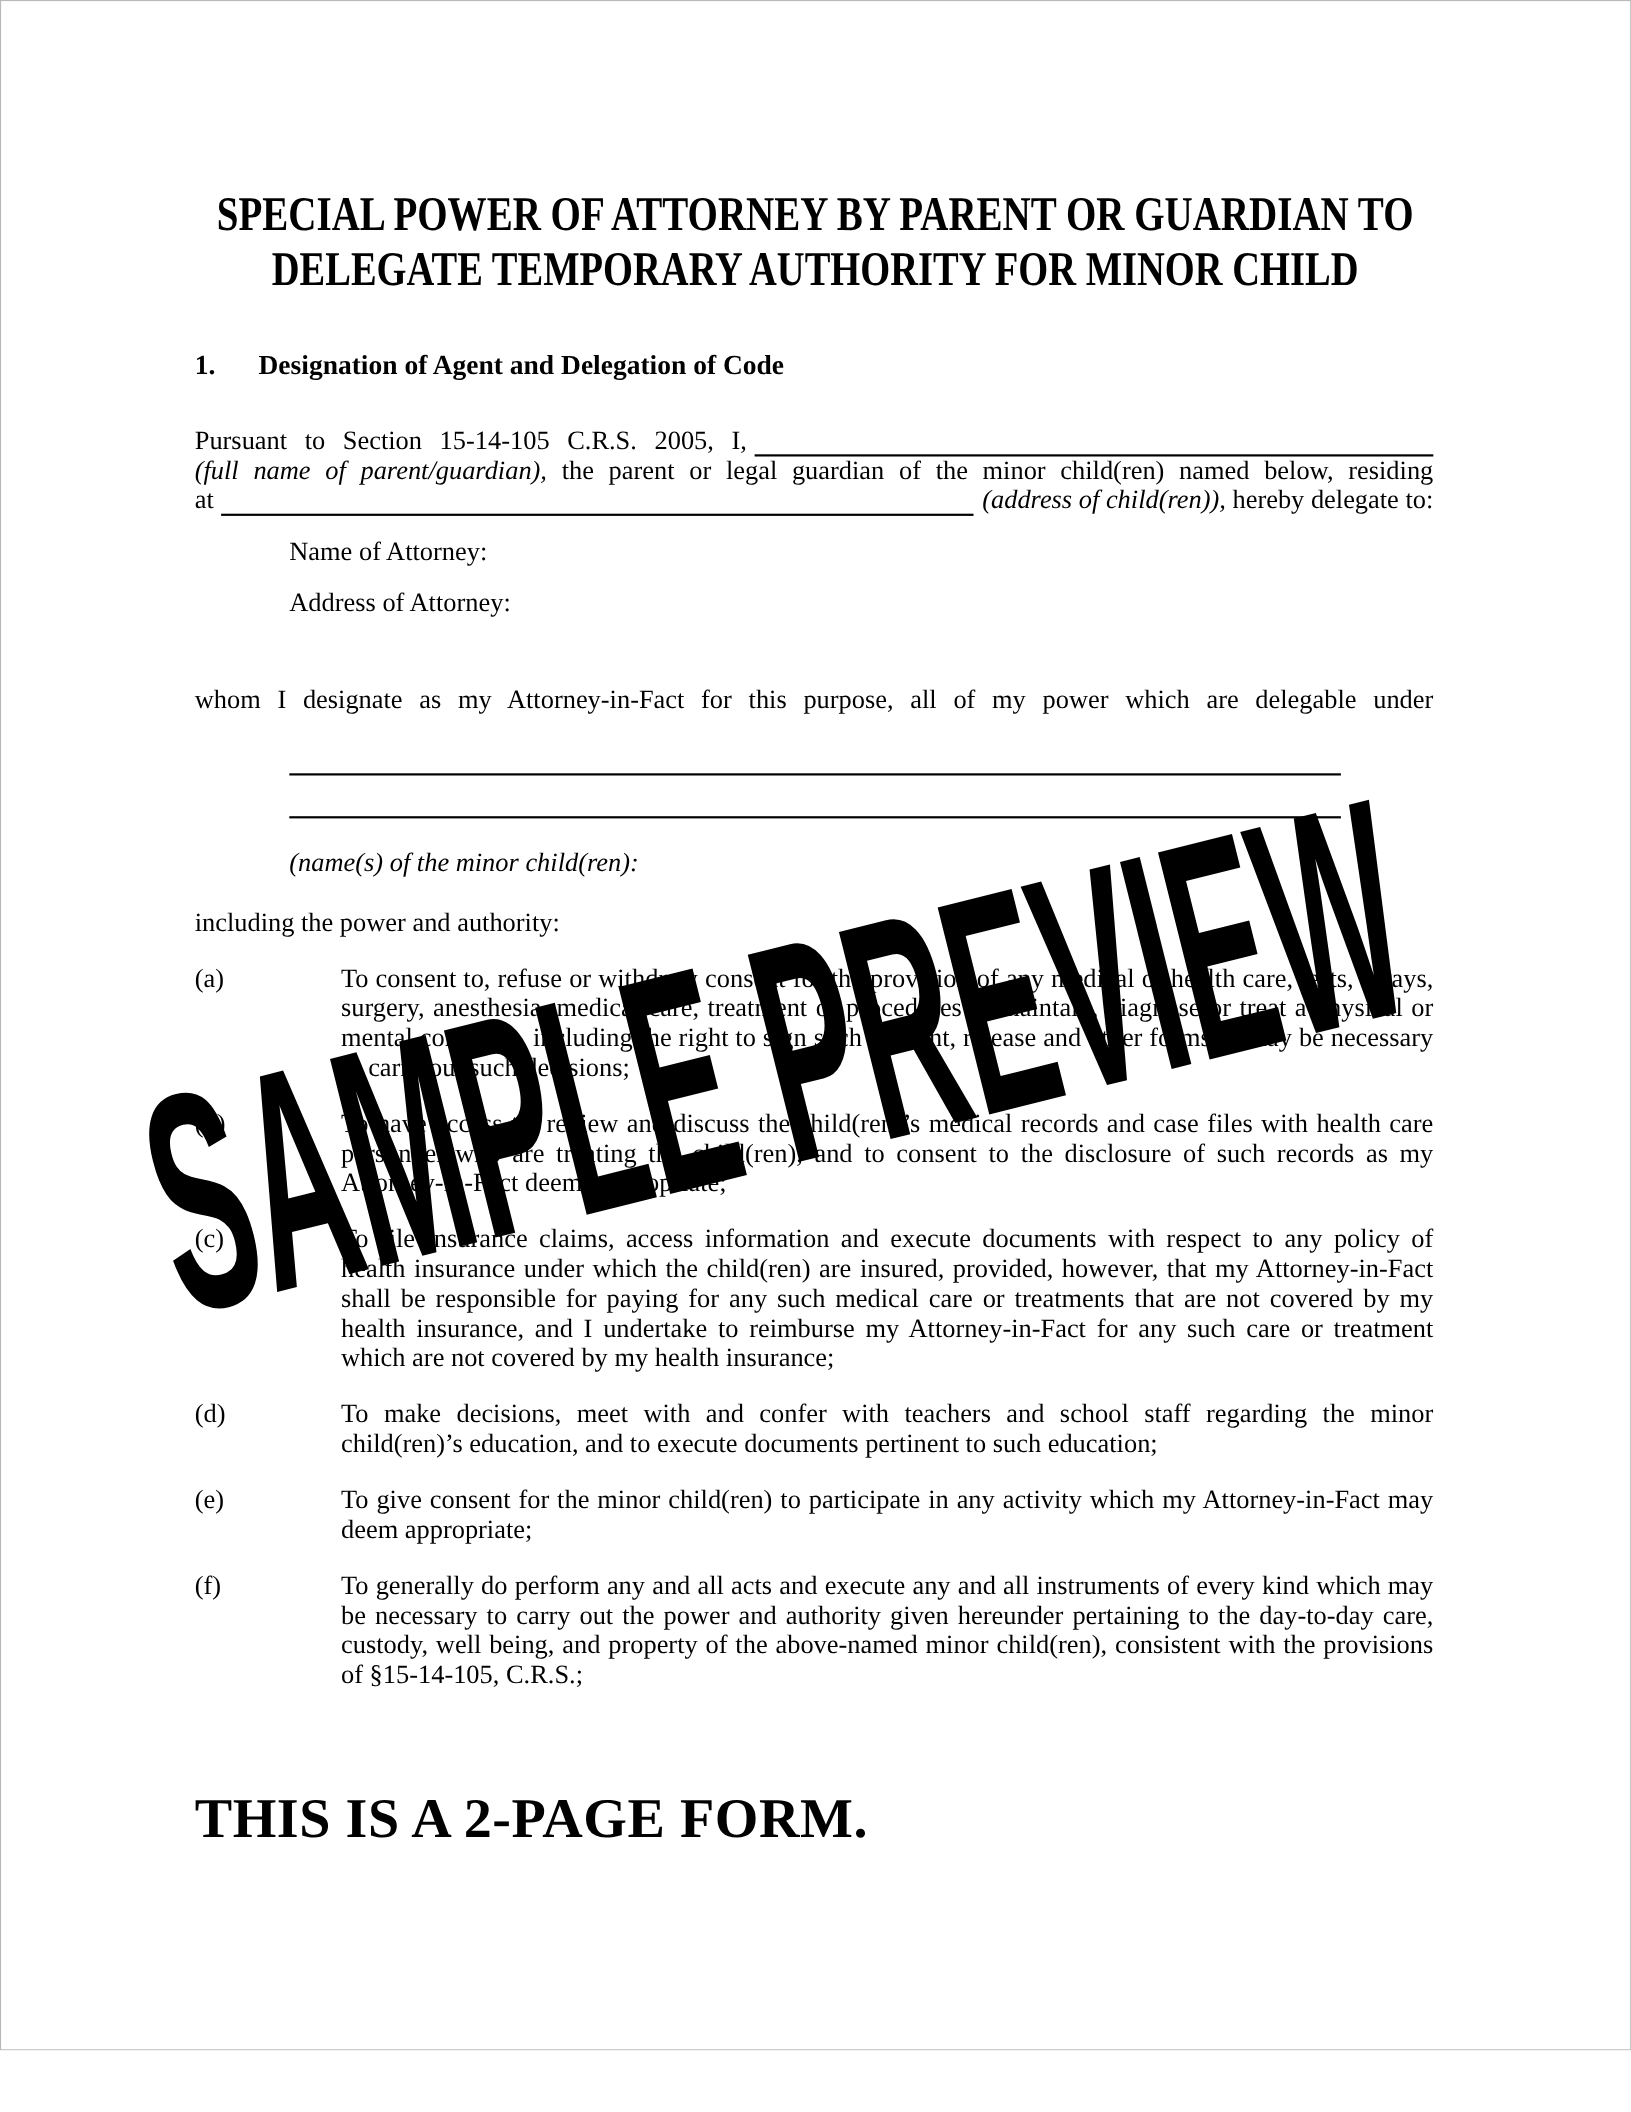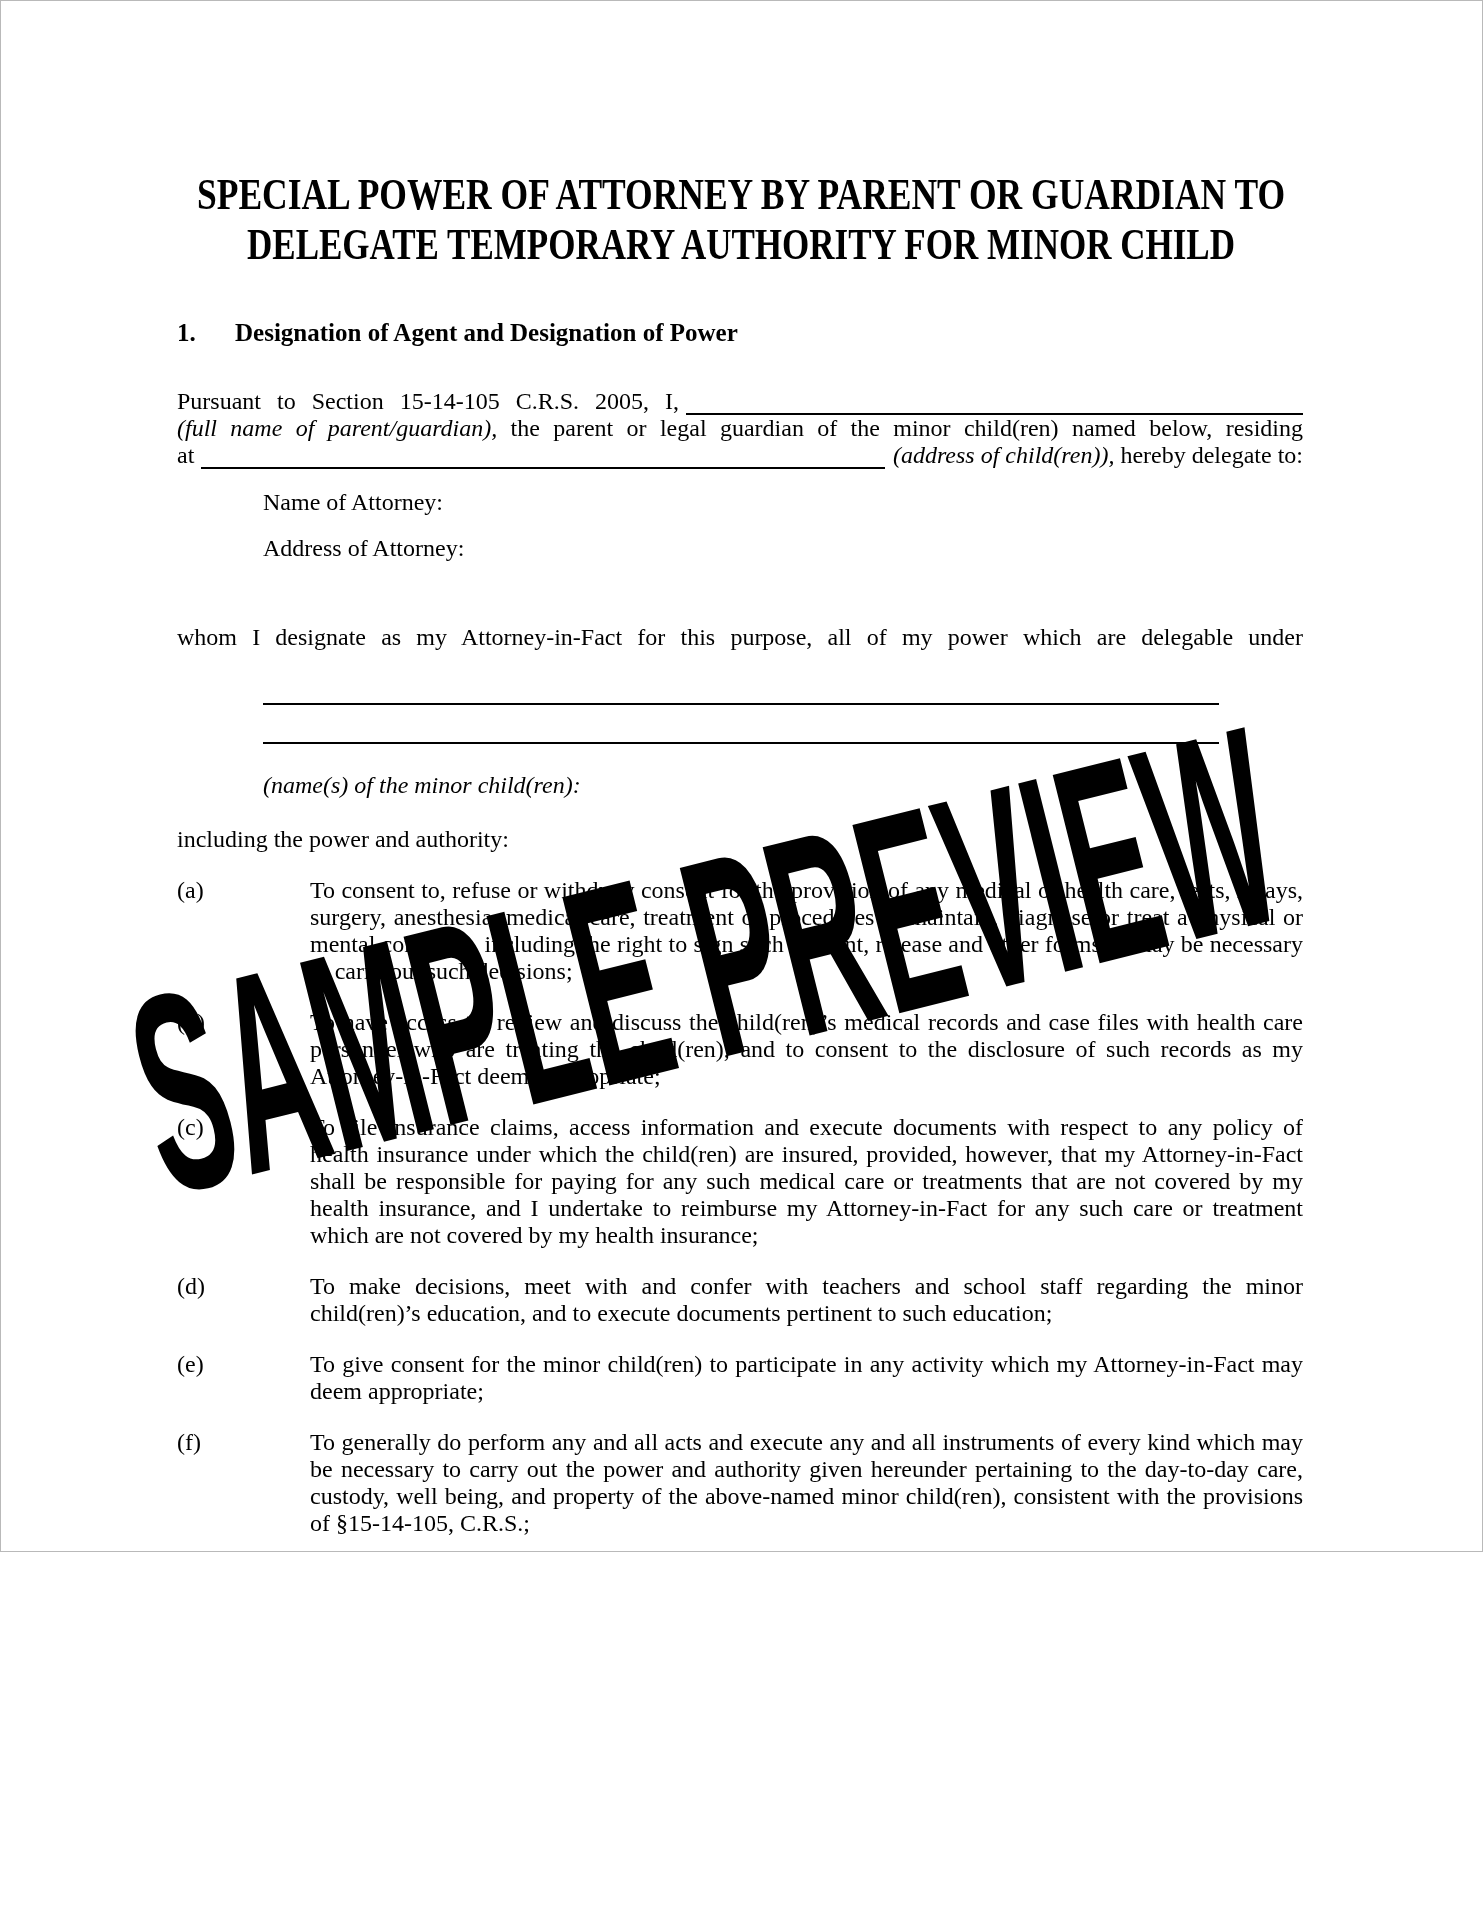--- a/index.html
+++ b/index.html
@@ -1,18 +1,18 @@
 <!DOCTYPE html>
 <html><head>
 <meta charset="utf-8">
 <style>
   html,body{margin:0;padding:0;background:#ffffff;}
   .page{
     position:relative;
-    width:1483px;height:1552px;
+    width:1483px;height:1864px;
     box-sizing:border-box;
     background:#ffffff;
     border:1px solid #b9b9b9;
     padding:168px 179px 0 176px;
     font-family:"Liberation Serif","DejaVu Serif",serif;
     font-size:24px;line-height:27px;color:#000;
     overflow:hidden;
   }
   .title-svg{display:block;margin:0 auto;}
   .title-svg text{
@@ -67,21 +67,21 @@
 
 <div class="page">
 
   <svg class="title-svg" width="1128" height="104" viewBox="0 0 1128 104">
     <text x="564" y="40" text-anchor="middle" font-size="44" textLength="1088" lengthAdjust="spacingAndGlyphs">SPECIAL POWER OF ATTORNEY BY PARENT OR GUARDIAN TO</text>
     <text x="564" y="90" text-anchor="middle" font-size="44" textLength="988" lengthAdjust="spacingAndGlyphs">DELEGATE TEMPORARY AUTHORITY FOR MINOR CHILD</text>
   </svg>
 
   <div class="heading">
     <span class="h-num">1.</span>
-    <span class="h-text">Designation of Agent and Designation of Power</span>
+    <span class="h-text">Designation of Agent and Delegation of Code</span>
   </div>
 
   <div class="intro">
     <div class="flexline">
       <span class="ws-wide">Pursuant to Section 15-14-105 C.R.S. 2005, I,</span>
       <span class="blank"></span>
     </div>
     <div class="justify-full">
       <span class="italic">(full name of parent/guardian),</span><span> the parent or legal guardian of the minor child(ren) named below, residing</span>
     </div>

